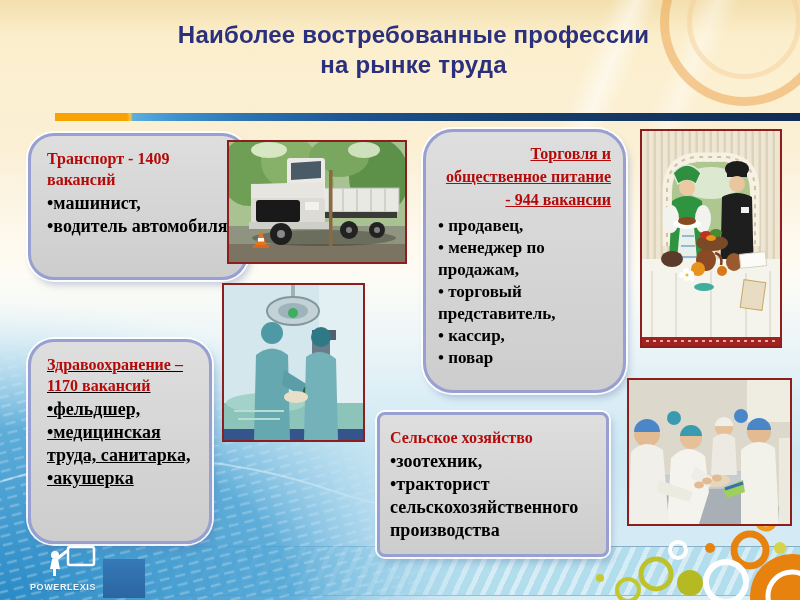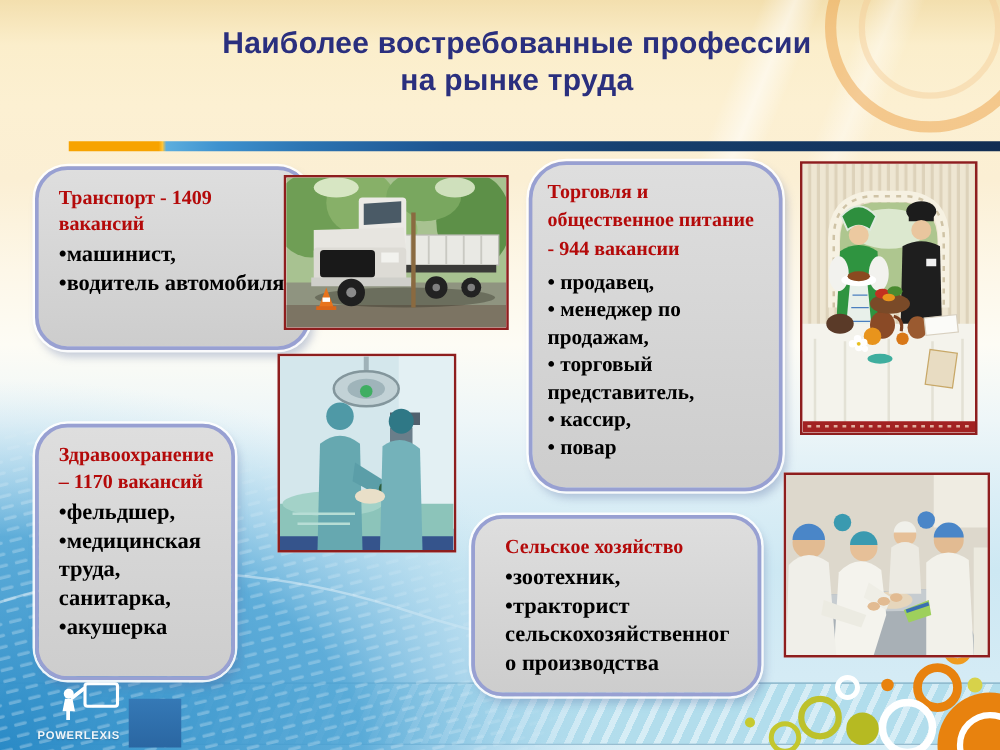--- a/index.html
+++ b/index.html
@@ -34,25 +34,25 @@
   .box { position:absolute; z-index:5; box-sizing:border-box;
     background:linear-gradient(180deg,#dedede,#cdcdcd);
     border:3px solid #98a0d2; border-radius:26px;
     box-shadow:0 0 0 2px rgba(255,255,255,.9), 3px 5px 7px rgba(90,110,160,.35);
     overflow:hidden; }
   .box .hd { color:#b40a0a; font-weight:bold; font-family:"Liberation Serif", serif;
     font-size:16px; line-height:21px; margin:0 0 2px 0; }
   .bx-item { font-family:"Liberation Serif", serif; font-weight:bold; color:#000;
     font-size:18px; line-height:23px; overflow-wrap:break-word; }
   .box-transport  { left:28px;  top:133px; width:220px; height:147px; padding:12px 12px 6px 16px; }
-  .box-healthcare { left:28px;  top:339px; width:160px; height:205px; padding:12px 12px 6px 16px; }
+  .box-healthcare { left:28px;  top:339px; width:184px; height:205px; padding:12px 12px 6px 16px;text-decoration:underline; }
   .box-trade      { left:423px; top:129px; width:203px; height:264px; padding:10px 12px 6px 12px; border-radius:30px; }
-  .box-trade .hd  { text-align:left; line-height:23px; margin-bottom:4px; }
+  .box-trade .hd  { text-align:right; line-height:23px; margin-bottom:4px;text-decoration:underline; }
   .box-trade .bx-item { font-size:17px; line-height:22px; }
-  .box-agriculture{ left:377px; top:412px; width:232px; height:145px; padding:12px 14px 6px 24px; border-radius:25px; }
+  .box-agriculture{ left:377px; top:412px; width:232px; height:145px; padding:12px 14px 6px 10px; border-radius:8px; }
   
   .photo { position:absolute; z-index:5; border:2px solid #8e1e1e; background:#fff; overflow:hidden; }
   .photo svg { display:block; }
   .photo-transport   { left:227px; top:140px; width:176px; height:120px; }
   .photo-trade       { left:640px; top:129px; width:138px; height:215px; }
   .photo-healthcare  { left:222px; top:283px; width:139px; height:155px; }
   .photo-agriculture { left:627px; top:378px; width:161px; height:144px; }
   
   .logo { position:absolute; left:14px; top:545px; width:82px; z-index:6; text-align:right; }
   .logo-text { font-size:9px; font-weight:bold; letter-spacing:.6px; color:rgba(255,255,255,.92);

